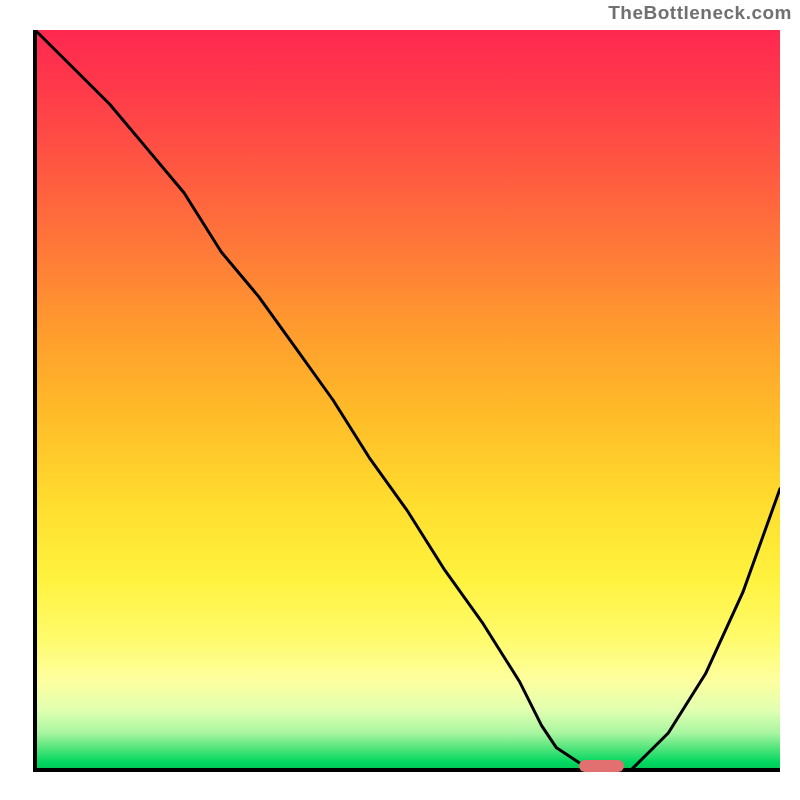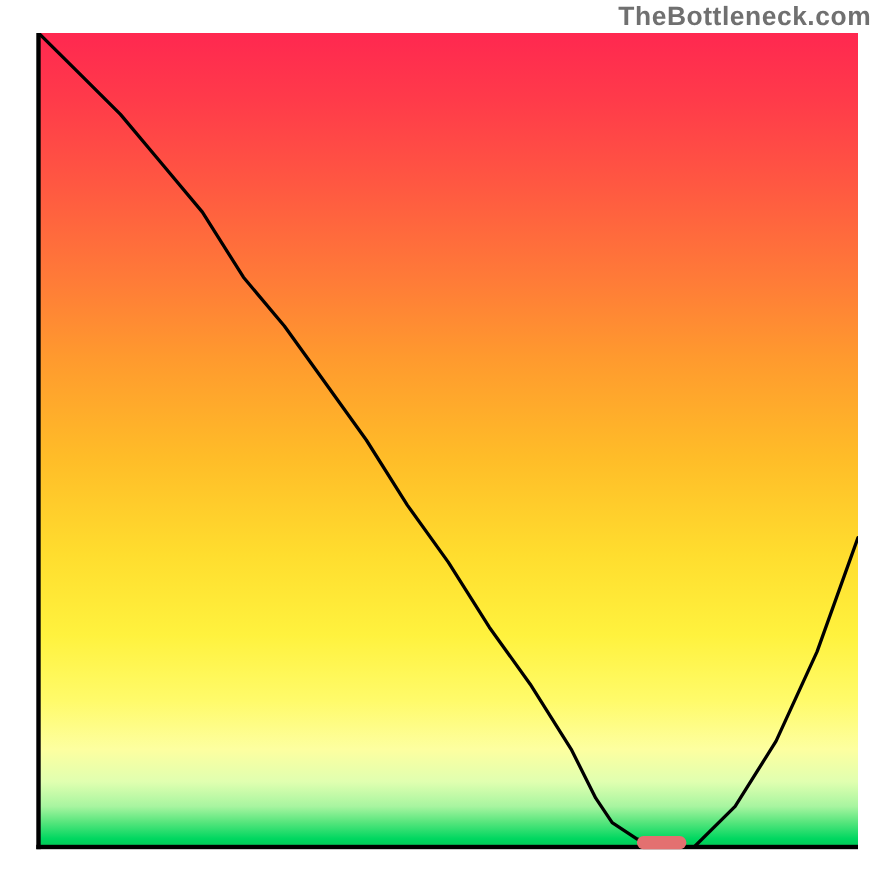--- a/index.html
+++ b/index.html
@@ -13,21 +13,21 @@
   }
   .wrap {
     position: relative;
     width: 800px;
     height: 800px;
   }
   .watermark {
     position: absolute;
     top: 2px;
     right: 8px;
-    font-size: 24px;
+    font-size: 19px;
     font-weight: 600;
     color: #707070;
     letter-spacing: 0.5px;
     z-index: 10;
   }
   .plot-area {
     position: absolute;
     left: 35px;
     top: 30px;
     width: 745px;

